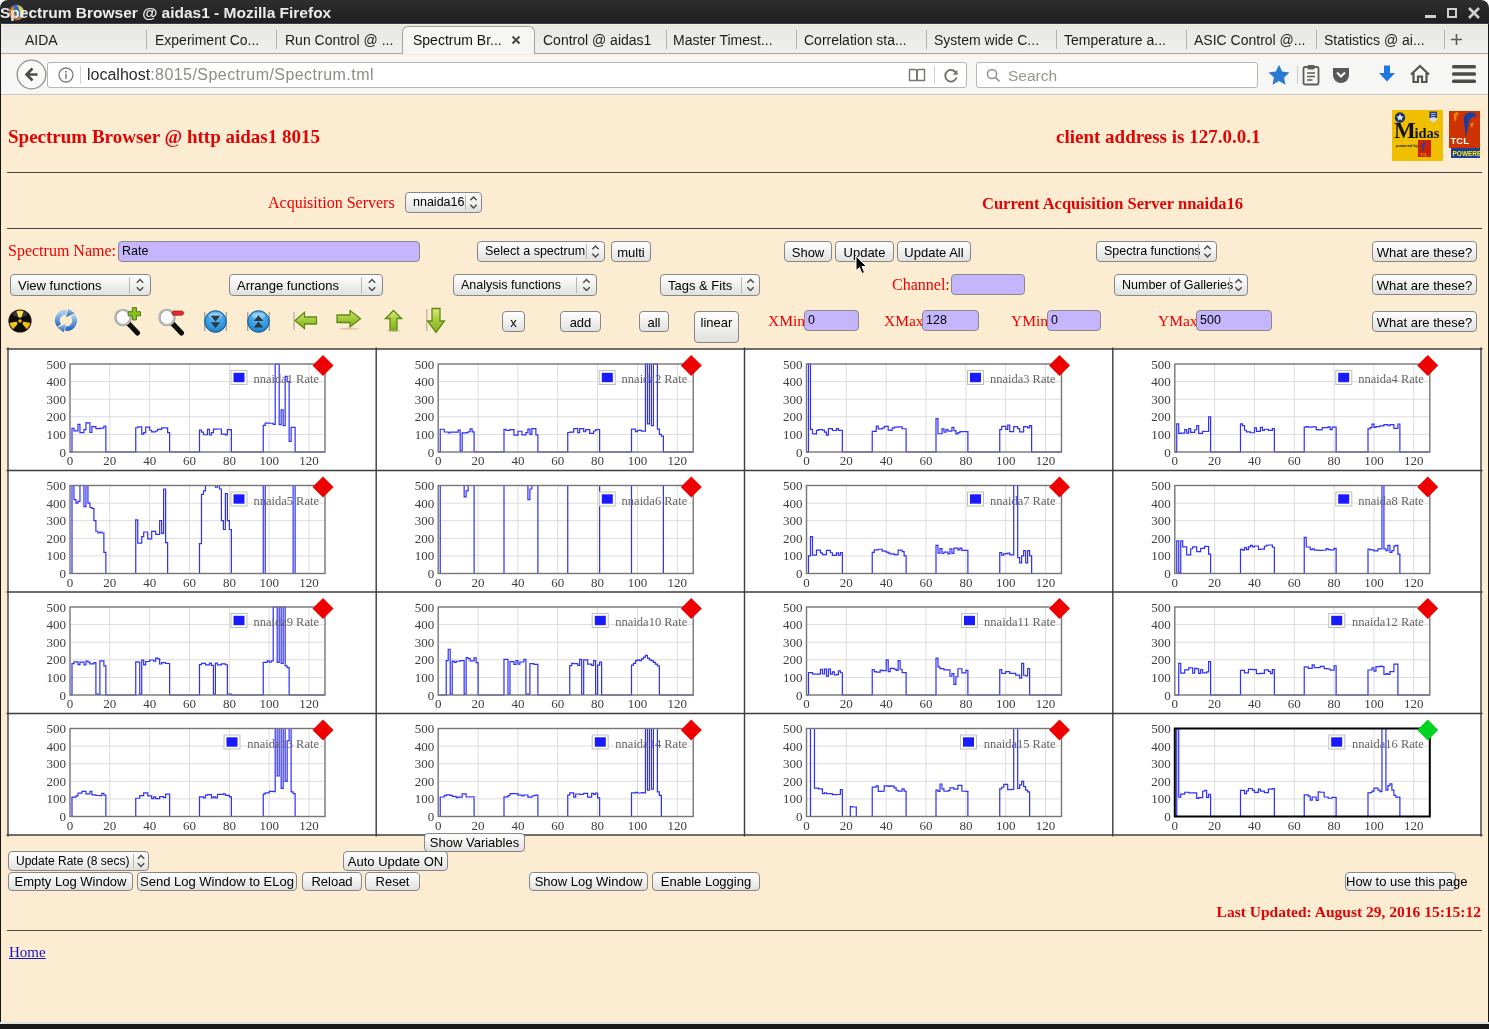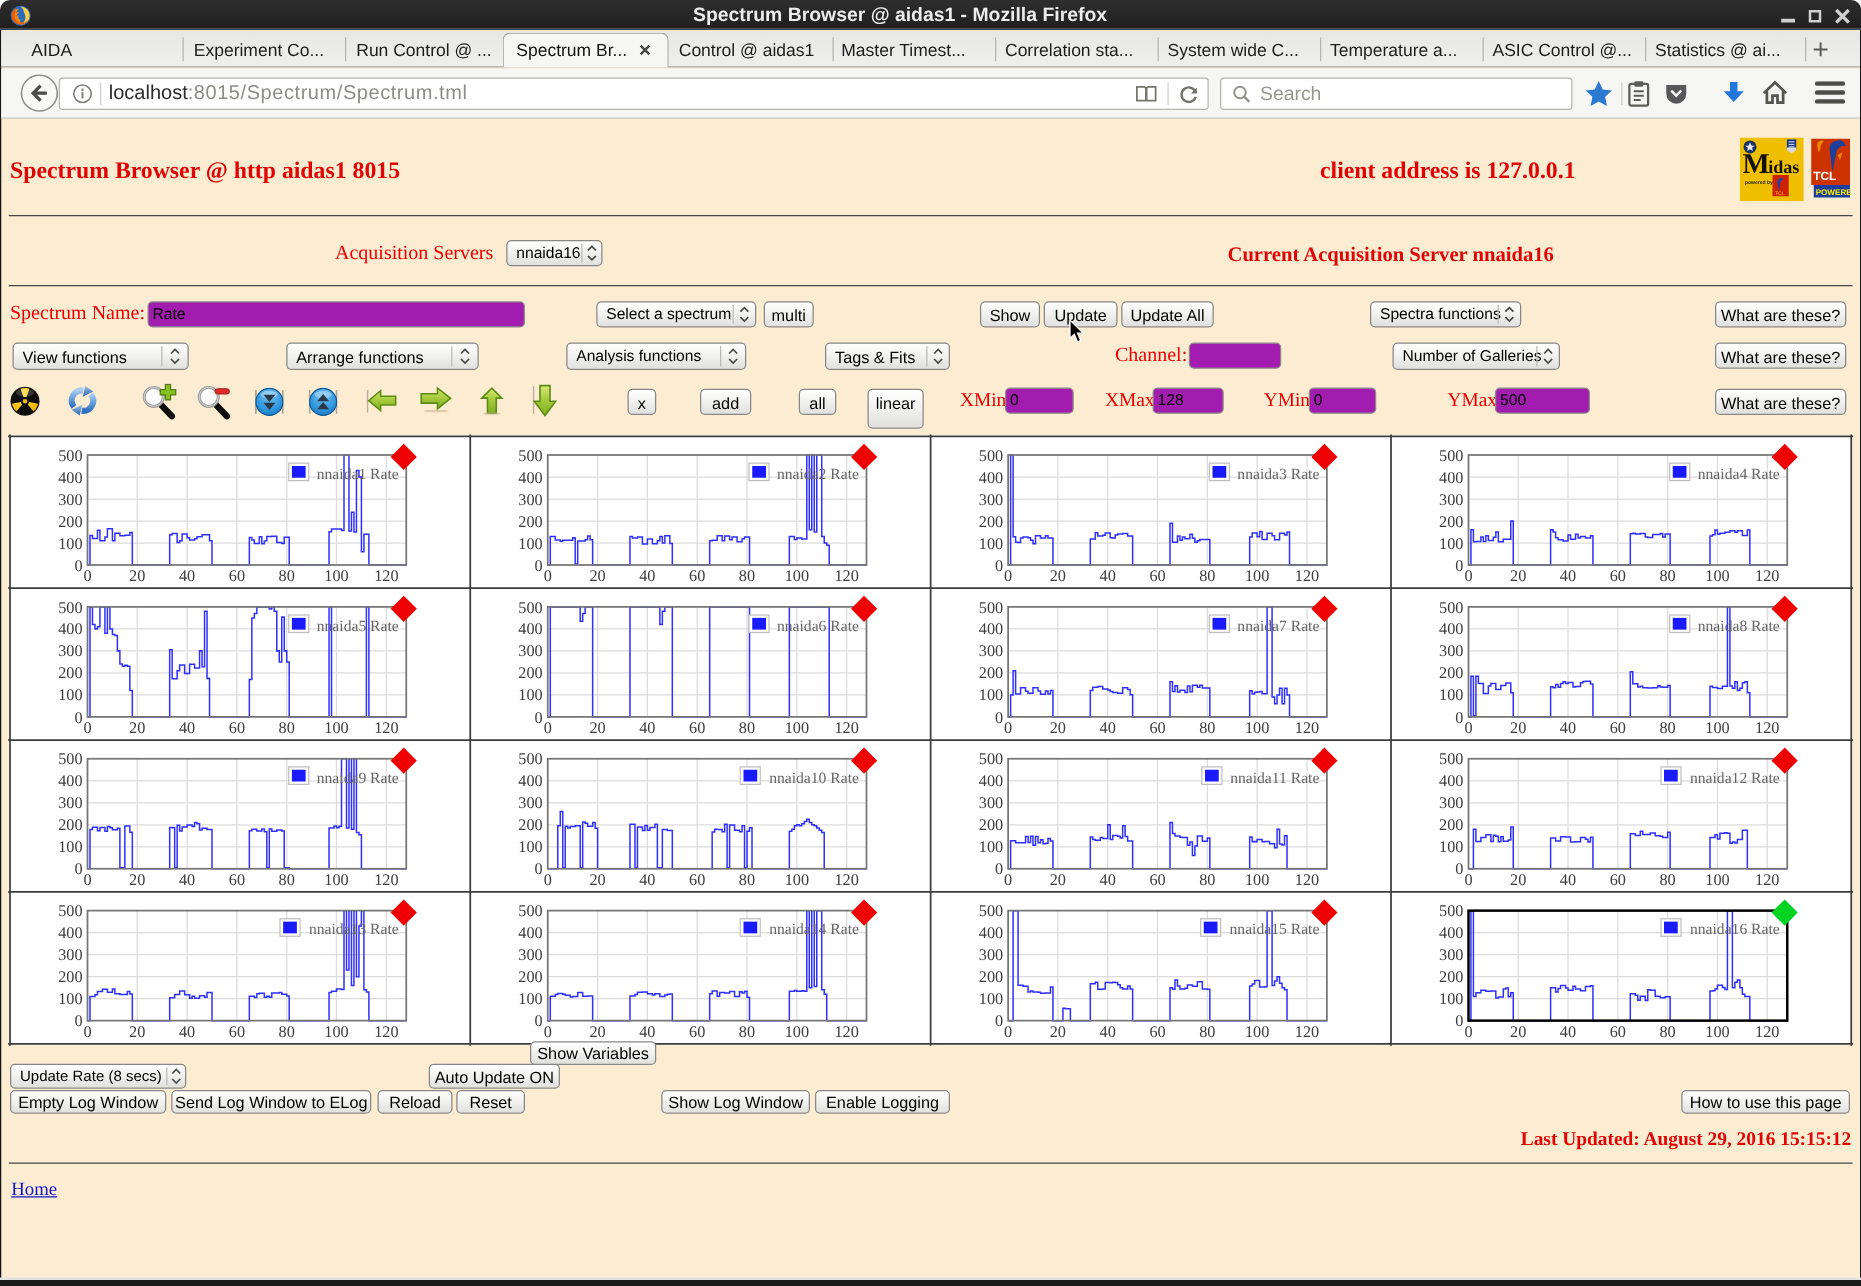--- a/index.html
+++ b/index.html
@@ -1,35 +1,35 @@
 <!DOCTYPE html>
 <html><head><meta charset="utf-8"><title>Spectrum Browser</title>
 <style>
 *{margin:0;padding:0;box-sizing:border-box}
 html,body{width:1489px;height:1029px;overflow:hidden}
 body{position:relative;font-family:"Liberation Sans",sans-serif;background:#fcecd2}
 .abs{position:absolute}
 .btn{position:absolute;background:linear-gradient(#ffffff,#f2f2f1 45%,#e0e0de);border:1px solid #87878a;border-radius:4px;font:13px "Liberation Sans",sans-serif;color:#000;text-align:center;white-space:nowrap}
 .sel{position:absolute;background:linear-gradient(#ffffff,#f2f2f1 45%,#e0e0de);border:1px solid #87878a;border-radius:4px;font:13px "Liberation Sans",sans-serif;color:#000;white-space:nowrap}
-.inp{position:absolute;background:#a21caf;border:1.4px solid #8a8a87;border-radius:4px;font:12.5px "Liberation Sans",sans-serif;color:#000;padding-left:3px;white-space:nowrap}
+.inp{position:absolute;background:#c4b5fd;border:1.4px solid #8a8a87;border-radius:4px;font:12.5px "Liberation Sans",sans-serif;color:#000;padding-left:3px;white-space:nowrap}
 .red{color:#ee0000;font-family:"Liberation Serif",serif}
 </style></head>
 <body>
 <div class="abs" style="left:0;top:0;width:12px;height:12px;background:#fff"></div>
 <div class="abs" style="left:1477px;top:0;width:12px;height:12px;background:#fff"></div>
 <div class="abs" style="left:0;top:24px;width:1px;height:1005px;background:#161616"></div>
 <div class="abs" style="left:1488px;top:24px;width:1px;height:1005px;background:#161616"></div>
 <div class="abs" style="left:0;top:0;width:1489px;height:24px;background:linear-gradient(#2e2e2e,#1f1f1f);border-radius:8px 8px 0 0;border-bottom:1px solid #32415c"></div>
 <svg class="abs" style="left:8px;top:4px" width="17" height="17" viewBox="0 0 17 17">
 <circle cx="8.5" cy="8.5" r="8" fill="#2a6bbf"></circle>
 <path d="M8.5 1.2 A7.3 7.3 0 0 1 15.8 8.5 A7.3 7.3 0 0 1 8.5 15.8 C11 14.5 12.6 12 12.3 9.2 C12 6.5 10.5 5.6 10.8 3.8 Z" fill="#f7ce44"></path>
 <path d="M1.2 8.5 A7.3 7.3 0 0 0 8.5 15.8 A7.3 7.3 0 0 0 15.8 8.5 C15.8 12 13 13.9 10.3 13.9 C6.9 13.9 5.1 11.6 5.1 9.3 C5.1 7.5 6.2 6.3 7.4 5.9 C6.7 5.7 5.6 5.8 4.9 6.1 C5 5 6 3.8 7 3.3 C6.3 3.1 5 3.3 4.1 4 C4.5 2.9 5.6 1.8 6.8 1.4 A7.3 7.3 0 0 0 1.2 8.5 Z" fill="#e66000"></path>
 <path d="M4.1 4 C5 3.3 6.3 3.1 7 3.3 C6 3.8 5 5 4.9 6.1 C5.6 5.8 6.7 5.7 7.4 5.9 C6.2 6.3 5.1 7.5 5.1 9.3 C5.3 8.7 6 8.1 6.7 8.1 C6.2 9.8 7 11.6 8.7 11.9 C7.9 12.6 7.8 13.6 8.5 14.4 C6 13.8 4 11.6 4 9 C4 7 4.8 5.3 4.1 4 Z" fill="#ff9500" opacity="0.85"></path>
 </svg>
-<div class="abs" style="left:0;top:4px;width:1440px;text-align:center;font:bold 15.5px 'Liberation Sans',sans-serif;color:#ececec">Spectrum Browser @ aidas1 - Mozilla Firefox</div>
+<div class="abs" style="left:0;top:4px;width:1440px;text-align:left;font:bold 15.5px 'Liberation Sans',sans-serif;color:#ececec">Spectrum Browser @ aidas1 - Mozilla Firefox</div>
 <div class="abs" style="left:1425px;top:15px;width:11px;height:3px;background:#d0d0d0"></div>
 <div class="abs" style="left:1447px;top:8px;width:10px;height:10px;border:2px solid #d0d0d0"></div>
 <svg class="abs" style="left:1468px;top:7px" width="12" height="12" viewBox="0 0 12 12">
     <path d="M1 1 L11 11 M11 1 L1 11" stroke="#d0d0d0" stroke-width="2.6"></path>
   </svg>
 <div class="abs" style="left:1px;top:25px;width:1487px;height:29px;background:linear-gradient(#e7e7e6,#efefee);border-bottom:1px solid #a9a9a5"></div>
 <div class="abs" style="left:25px;top:32px;font:14px 'Liberation Sans',sans-serif;color:#1c1c1c">AIDA</div>
 <div class="abs" style="left:155px;top:32px;font:14px 'Liberation Sans',sans-serif;color:#1c1c1c">Experiment Co...</div>
 <div class="abs" style="left:285px;top:32px;font:14px 'Liberation Sans',sans-serif;color:#1c1c1c">Run Control @ ...</div>
 <div class="abs" style="left:543px;top:32px;font:14px 'Liberation Sans',sans-serif;color:#1c1c1c">Control @ aidas1</div>
@@ -827,20 +827,20 @@
         <path d="M3.8 4.8 L7.0 1.6 L10.2 4.8 M3.8 9.2 L7.0 12.4 L10.2 9.2" stroke="#4a4a4a" stroke-width="1.4" fill="none"></path>
       </svg></span></div>
 <div class="btn" style="left:343px;top:851px;width:105px;height:20px;padding-top:2px;font-size:13px">Auto Update ON</div>
 <div class="btn" style="left:8px;top:872px;width:125px;height:19px;padding-top:1px;font-size:13px">Empty Log Window</div>
 <div class="btn" style="left:137px;top:872px;width:160px;height:19px;padding-top:1px;font-size:13px">Send Log Window to ELog</div>
 <div class="btn" style="left:302px;top:872px;width:60px;height:19px;padding-top:1px;font-size:13px">Reload</div>
 <div class="btn" style="left:365px;top:872px;width:55px;height:19px;padding-top:1px;font-size:13px">Reset</div>
 <div class="btn" style="left:424px;top:833px;width:101px;height:19px;padding-top:1px;font-size:13px">Show Variables</div>
 <div class="btn" style="left:529px;top:872px;width:119px;height:19px;padding-top:1px;font-size:13px">Show Log Window</div>
 <div class="btn" style="left:652px;top:872px;width:108px;height:19px;padding-top:1px;font-size:13px">Enable Logging</div>
-<div class="btn" style="left:1345px;top:872px;width:135px;height:19px;padding-top:1px;font-size:13px">How to use this page</div>
+<div class="btn" style="left:1345px;top:872px;width:111px;height:19px;padding-top:1px;font-size:13px">How to use this page</div>
 <div class="abs" style="right:8px;top:903px;font:bold 15.5px 'Liberation Serif',serif;color:#e00505">Last Updated: August 29, 2016 15:15:12</div>
 <div class="abs" style="left:7px;top:930px;width:1475px;height:0;border-top:1.5px solid #454545"></div>
 <div class="abs" style="left:9px;top:944px;font:15px 'Liberation Serif',serif;color:#1515c8;text-decoration:underline">Home</div>
 <div class="abs" style="left:0;top:1022px;width:1489px;height:2px;background:#e2e2e0"></div>
 <div class="abs" style="left:0;top:1024px;width:1489px;height:5px;background:#191919"></div>
 <svg class="abs" style="left:855px;top:255px" width="14" height="20" viewBox="0 0 14 20">
     <path d="M1 1 L1 15.5 L4.5 12.5 L7 18.5 L9.5 17.5 L7 11.5 L11.5 11.5 Z" fill="#000" stroke="#fff" stroke-width="1"></path>
   </svg>
 </body></html>

